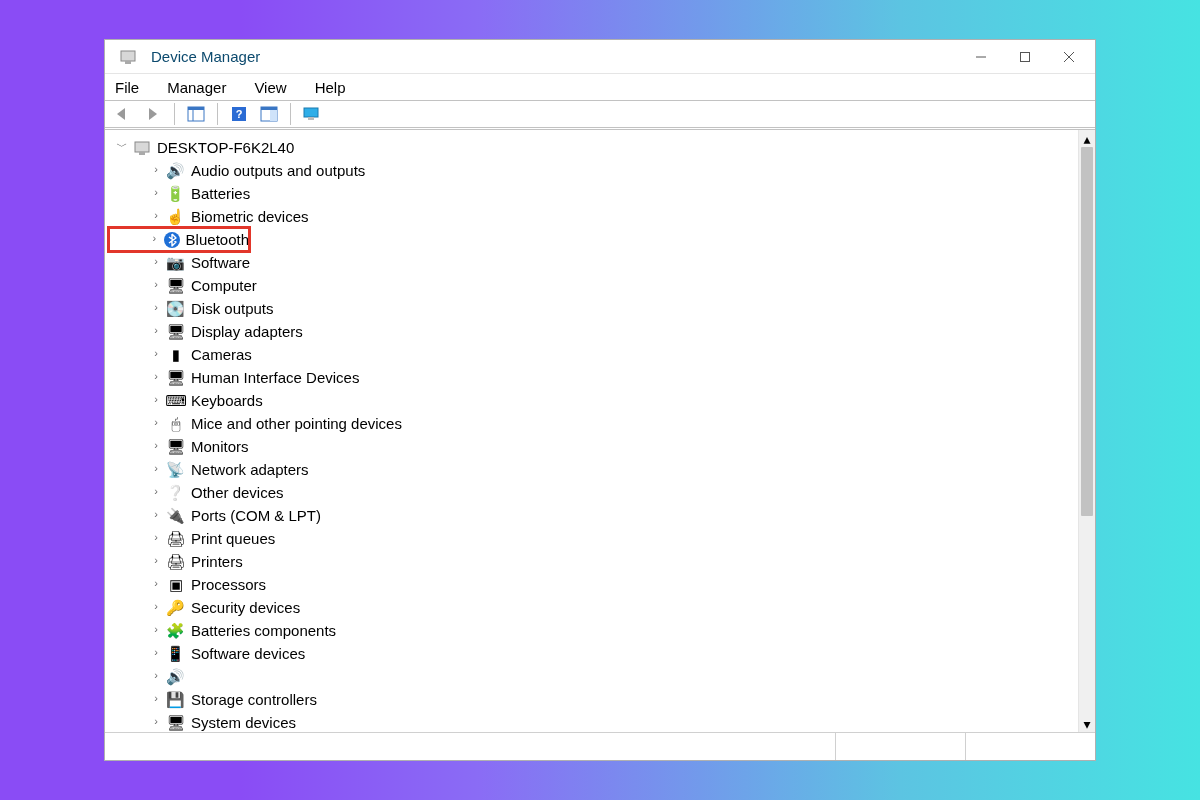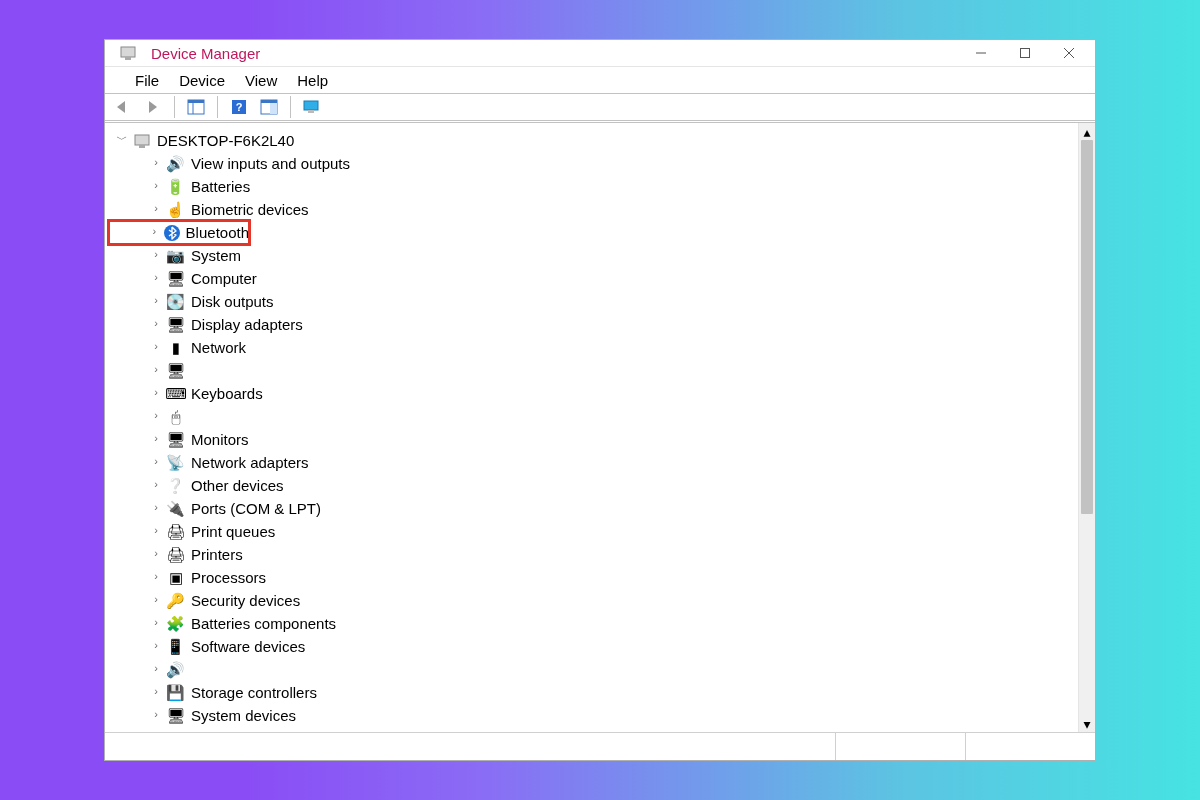--- a/index.html
+++ b/index.html
@@ -18,45 +18,44 @@
   .window {
     width: 992px;
     height: 722px;
     background: #ffffff;
     border: 1px solid #b0b0b0;
     display: flex;
     flex-direction: column;
     box-shadow: 0 0 0 rgba(0,0,0,0);
   }
   .titlebar {
-    height: 27px;
+    height: 34px;
     display: flex;
     align-items: center;
     padding: 0 4px 0 10px;
-    color: #be185d;
+    color: #0c4a6e;
     font-size: 15px;
     border-bottom: 1px solid #e5e5e5;
   }
   .titlebar .title { margin-left: 8px; }
   .win-controls { margin-left: auto; display: flex; }
   .win-btn {
     width: 44px; height: 30px;
     display:flex; align-items:center; justify-content:center;
     color:#555;
   }
   .win-btn svg { width:12px; height:12px; stroke:#555; stroke-width:1; fill:none;}
   .menubar {
     height: 26px;
     display:flex;
     align-items:center;
     padding: 0 10px;
-    gap: 20px;
+    gap: 28px;
     font-size: 15px;
     color:#000;
-    margin-left:20px;
   }
   .menubar span { cursor: default; }
   .toolbar {
     height: 30px;
     border-top:1px solid #c2c2c2;
     border-bottom:3px double #c2c2c2;
     display:flex;
     align-items:center;
     padding: 0 6px;
     gap: 6px;
@@ -154,21 +153,21 @@
           <svg viewBox="0 0 12 12">
             <line x1="1" y1="1" x2="11" y2="11"></line>
             <line x1="11" y1="1" x2="1" y2="11"></line>
           </svg>
         </div>
     </div>
   </div>
 
   <div class="menubar">
     <span>File</span>
-    <span>Device</span>
+    <span>Manager</span>
     <span>View</span>
     <span>Help</span>
   </div>
 
   <div class="toolbar">
     <div class="tbtn">
         <svg viewBox="0 0 20 18">
           <path d="M12 3 L4 9 L12 15 Z" fill="#9a9a9a"></path>
         </svg>
       </div>
@@ -217,21 +216,21 @@
               <rect x="2" y="3" width="14" height="10" fill="#d8d8d8" stroke="#888"></rect>
               <rect x="6" y="13" width="6" height="3" fill="#aaa"></rect>
             </svg>
         </span>
         <span class="lbl">DESKTOP-F6K2L40</span>
       </div>
 
     <div class="cat-row">
           <span class="twist">›</span>
           <span class="ico">🔊</span>
-          <span class="lbl">View inputs and outputs</span>
+          <span class="lbl">Audio outputs and outputs</span>
         </div>
         <div class="cat-row">
           <span class="twist">›</span>
           <span class="ico">🔋</span>
           <span class="lbl">Batteries</span>
         </div>
         <div class="cat-row">
           <span class="twist">›</span>
           <span class="ico">☝</span>
           <span class="lbl">Biometric devices</span>
@@ -242,54 +241,56 @@
             <svg width="16" height="16" viewBox="0 0 16 16">
               <circle cx="8" cy="8" r="8" fill="#1e6fd6"></circle>
               <path d="M8 2 L8 14 L12 10 L5 5 M8 2 L12 6 L5 11" stroke="#fff" stroke-width="1.4" fill="none" stroke-linejoin="round"></path>
             </svg>
           </span>
           <span class="lbl">Bluetooth</span>
         </div>
         <div class="cat-row">
           <span class="twist">›</span>
           <span class="ico">📷</span>
-          <span class="lbl">System</span>
+          <span class="lbl">Software</span>
         </div>
         <div class="cat-row">
           <span class="twist">›</span>
           <span class="ico">🖥</span>
           <span class="lbl">Computer</span>
         </div>
         <div class="cat-row">
           <span class="twist">›</span>
           <span class="ico">💽</span>
           <span class="lbl">Disk outputs</span>
         </div>
         <div class="cat-row">
           <span class="twist">›</span>
           <span class="ico">🖥</span>
           <span class="lbl">Display adapters</span>
         </div>
         <div class="cat-row">
           <span class="twist">›</span>
           <span class="ico">▮</span>
-          <span class="lbl">Network</span>
-        </div>
-        <div class="cat-row">
-          <span class="twist">›</span>
-          <span class="ico">🖥</span>
+          <span class="lbl">Cameras</span>
+        </div>
+        <div class="cat-row">
+          <span class="twist">›</span>
+          <span class="ico">🖥</span>
+          <span class="lbl">Human Interface Devices</span>
         </div>
         <div class="cat-row">
           <span class="twist">›</span>
           <span class="ico">⌨</span>
           <span class="lbl">Keyboards</span>
         </div>
         <div class="cat-row">
           <span class="twist">›</span>
           <span class="ico">🖱</span>
+          <span class="lbl">Mice and other pointing devices</span>
         </div>
         <div class="cat-row">
           <span class="twist">›</span>
           <span class="ico">🖥</span>
           <span class="lbl">Monitors</span>
         </div>
         <div class="cat-row">
           <span class="twist">›</span>
           <span class="ico">📡</span>
           <span class="lbl">Network adapters</span>

